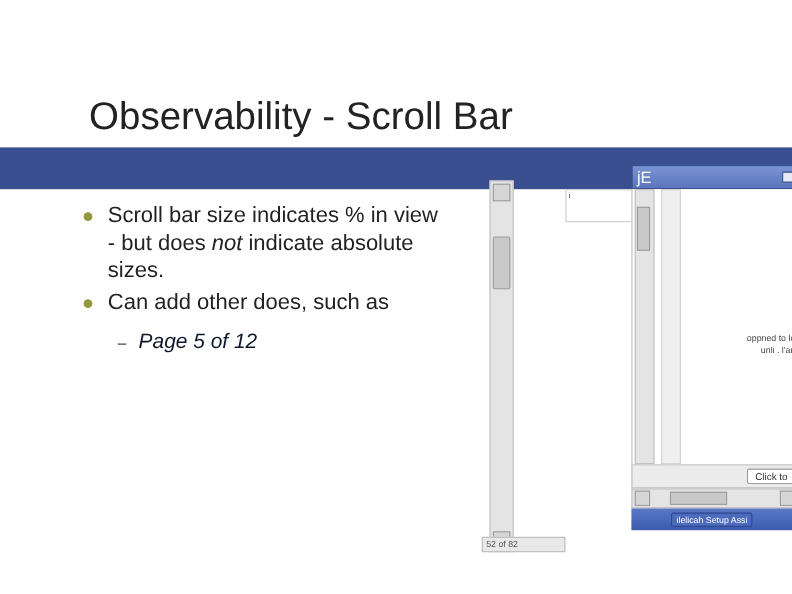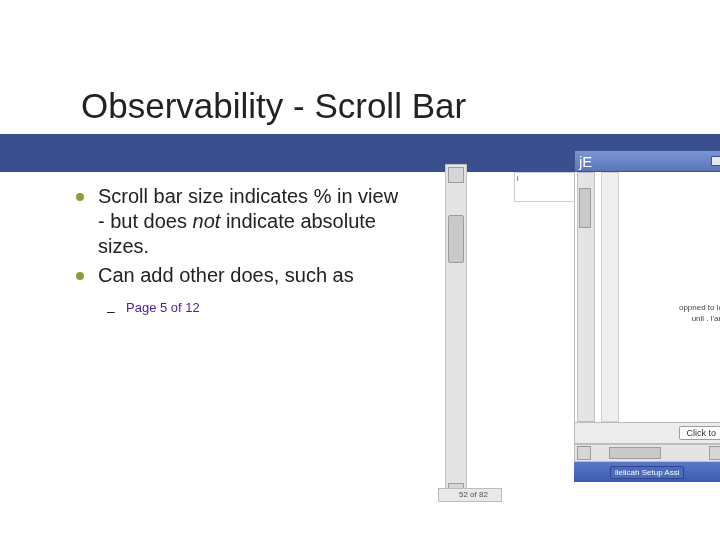--- a/index.html
+++ b/index.html
@@ -14,21 +14,21 @@
   .accent-bar { position: absolute; left: 0; top: 134px; width: 720px; height: 38px; background: #3a4f8f; }
   .body-text { position: absolute; left: 76px; top: 184px; width: 330px; }
   .ul { list-style: none; }
   .li { display: flex; align-items: flex-start; margin-bottom: 4px; }
   .li .bullet { width: 8px; height: 8px; border-radius: 50%; background: #909a3a; margin-top: 9px; margin-right: 14px; flex: 0 0 auto; }
   .li .txt { font-size: 20px; color: #222; line-height: 1.25; }
   .li .txt i { font-style: italic; }
   .sub { margin-left: 30px; margin-top: 12px; }
   .sub .sli { display: flex; align-items: flex-start; }
   .sub .dash { width: 10px; text-align: center; margin-right: 10px; font-size: 14px; color: #222; margin-top: 3px; }
-  .sub .stxt { font-size: 13px; color: #4c1d95; }
+  .sub .stxt { font-size: 19px; color: #0f172a; font-style: italic; }
 
   
   .shot { position: absolute; }
   
   .p1 { left: 445px; top: 164px; width: 30px; height: 338px; }
   .p1 .track { width: 22px; height: 100%; background: #e4e4e4; border: 1px solid #bfbfbf; position: relative; }
   .p1 .thumb { position: absolute; top: 50px; left: 2px; width: 16px; height: 48px; background: #c9c9c9; border: 1px solid #9c9c9c; border-radius: 2px; }
   .p1 .arrow { position: absolute; left: 2px; width: 16px; height: 16px; background: #d6d6d6; border: 1px solid #9c9c9c; }
   .p1 .arrow.up { top: 2px; }
   .p1 .arrow.down { bottom: 2px; }
@@ -49,21 +49,21 @@
   .win .btnrow { height: 22px; background: #ececec; border: 1px solid #bcbcbc; display: flex; align-items: center; justify-content: flex-end; padding-right: 2px; }
   .win .btnrow .btn { font-size: 9px; color: #333; background: #fff; border: 1px solid #9c9c9c; padding: 1px 6px; border-radius: 2px; }
   .win .hscroll { height: 18px; background: #e4e4e4; border: 1px solid #bfbfbf; position: relative; }
   .win .hscroll .harrow { position: absolute; top: 1px; width: 14px; height: 14px; background: #d6d6d6; border: 1px solid #9c9c9c; }
   .win .hscroll .harrow.l { left: 2px; }
   .win .hscroll .harrow.r { right: 2px; }
   .win .hscroll .hthumb { position: absolute; top: 2px; left: 34px; width: 52px; height: 12px; background: #c9c9c9; border: 1px solid #9c9c9c; }
   .win .taskbar { height: 20px; background: linear-gradient(#5b78c8, #3b5aac); display: flex; align-items: center; padding-left: 4px; }
   .win .taskbar .tbtn { font-size: 8px; color: #fff; background: #4d6bbd; border: 1px solid #2d4790; padding: 1px 4px; border-radius: 2px; margin-left: 32px; }
   
-  .status1 { position: absolute; left: 438px; top: 488px; width: 64px; height: 14px; background: #e8e8e8; border: 1px solid #bcbcbc; font-size: 8px; color: #555; padding-left: 20px; line-height: 12px; overflow: hidden; }
+  .status1 { position: absolute; left: 438px; top: 488px; width: 76px; height: 14px; background: #e8e8e8; border: 1px solid #bcbcbc; font-size: 8px; color: #555; padding-left: 3px; line-height: 12px; overflow: hidden; }
 </style>
 </head>
 <body>
 
 <div class="slide">
 
   <div class="title">Observability - Scroll Bar</div>
 
   <div class="accent-bar"></div>
 

